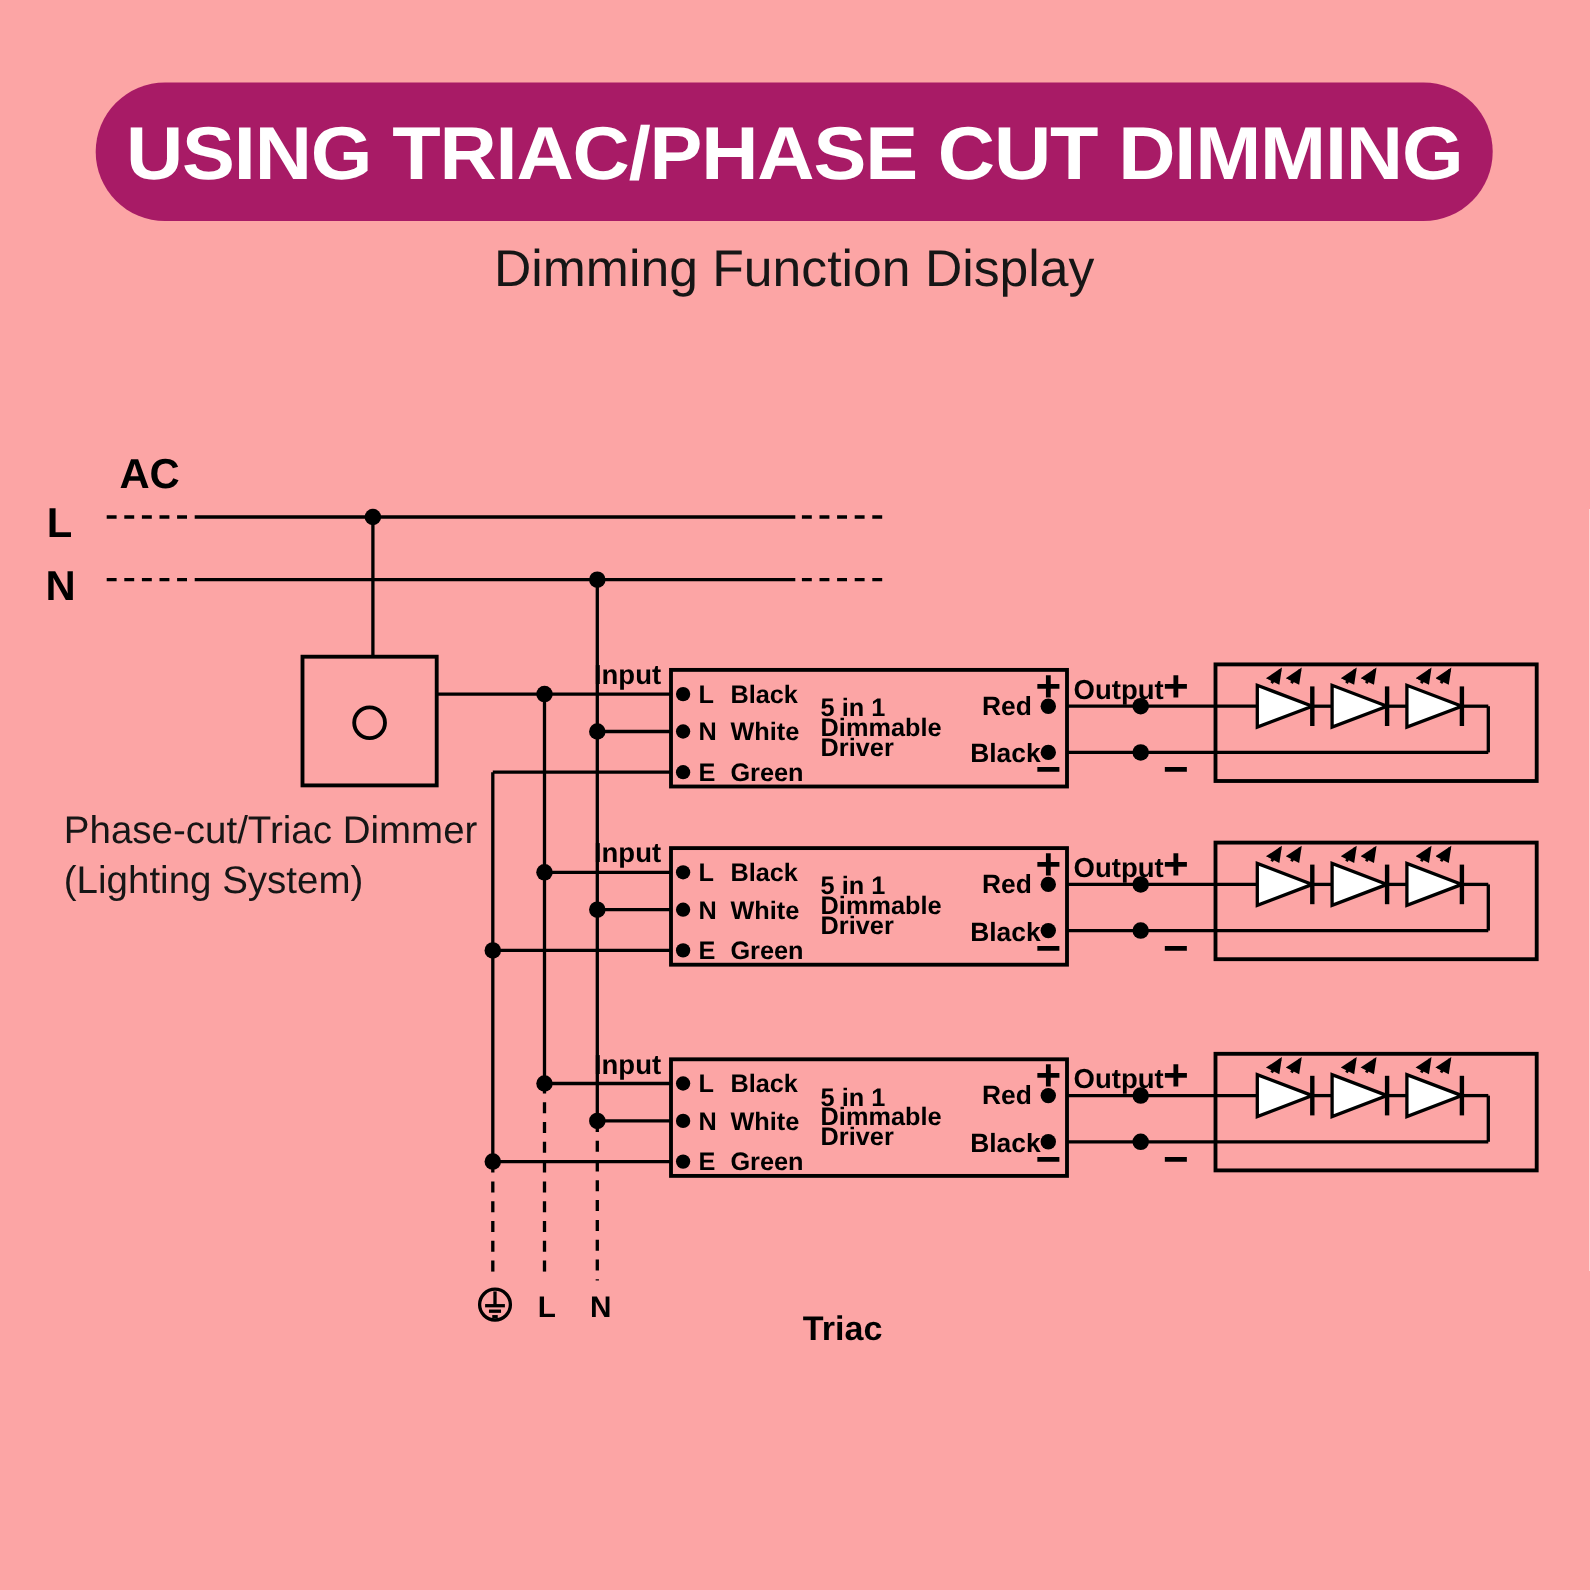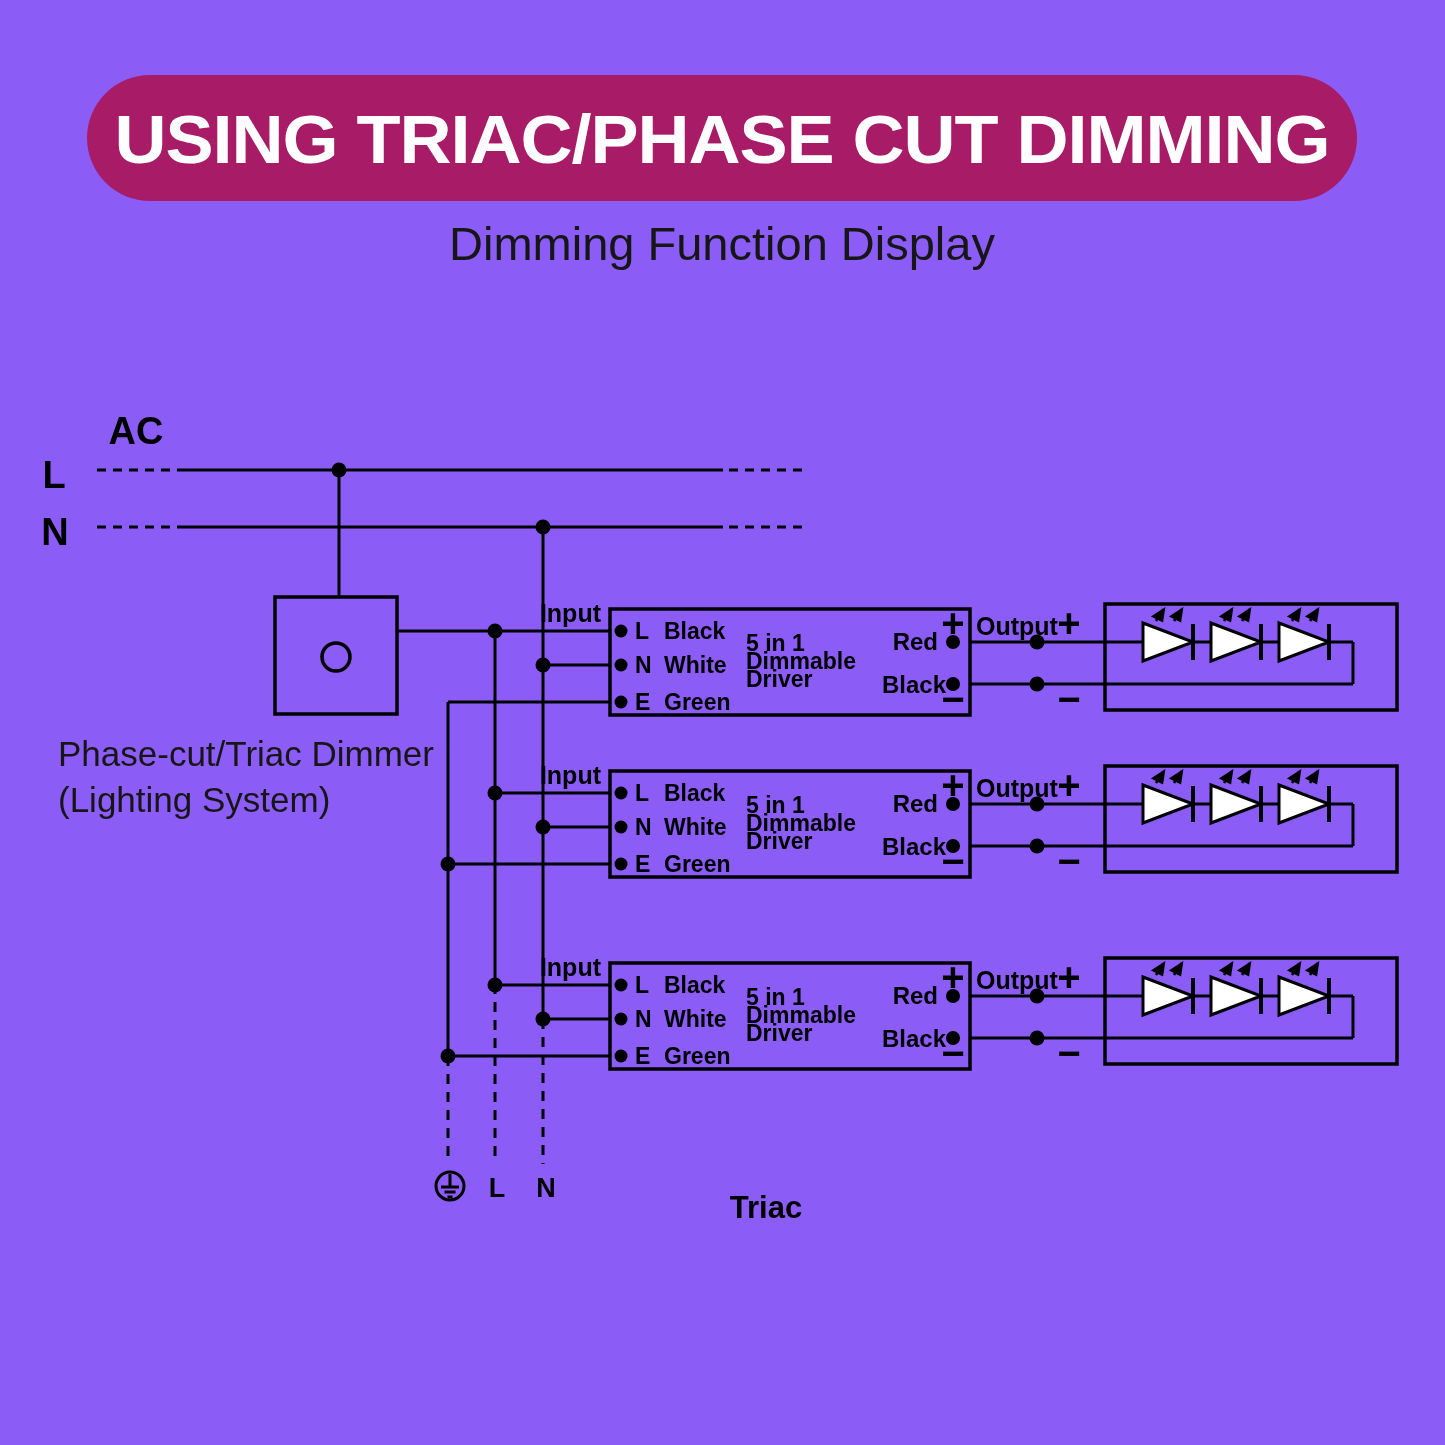--- a/index.html
+++ b/index.html
@@ -1,16 +1,16 @@
 <!DOCTYPE html>
 <html><head>
 <meta charset="utf-8">
 <style>
   html,body{margin:0;padding:0;background:#fff;}
-  #stage{position:relative;width:1445px;height:1445px;background:#8b5cf6;overflow:hidden;}
+  #stage{position:relative;width:1445px;height:1445px;background:#fca5a5;overflow:hidden;}
   svg{position:absolute;left:0;top:0;}
   text{font-family:"Liberation Sans", sans-serif;}
   .tb{font-weight:700;fill:#000000;}
   .tr{font-weight:400;fill:#161616;}
   .tw{font-weight:700;fill:#ffffff;letter-spacing:-1px;}
   .w3{stroke:#000;stroke-width:3;fill:none;}
   .w4{stroke:#000;stroke-width:4;fill:none;}
   .bx{stroke:#000;stroke-width:3.5;fill:none;}
   .dsh{stroke-dasharray:9 7;}
   .dshr{stroke-dasharray:10 8;}

